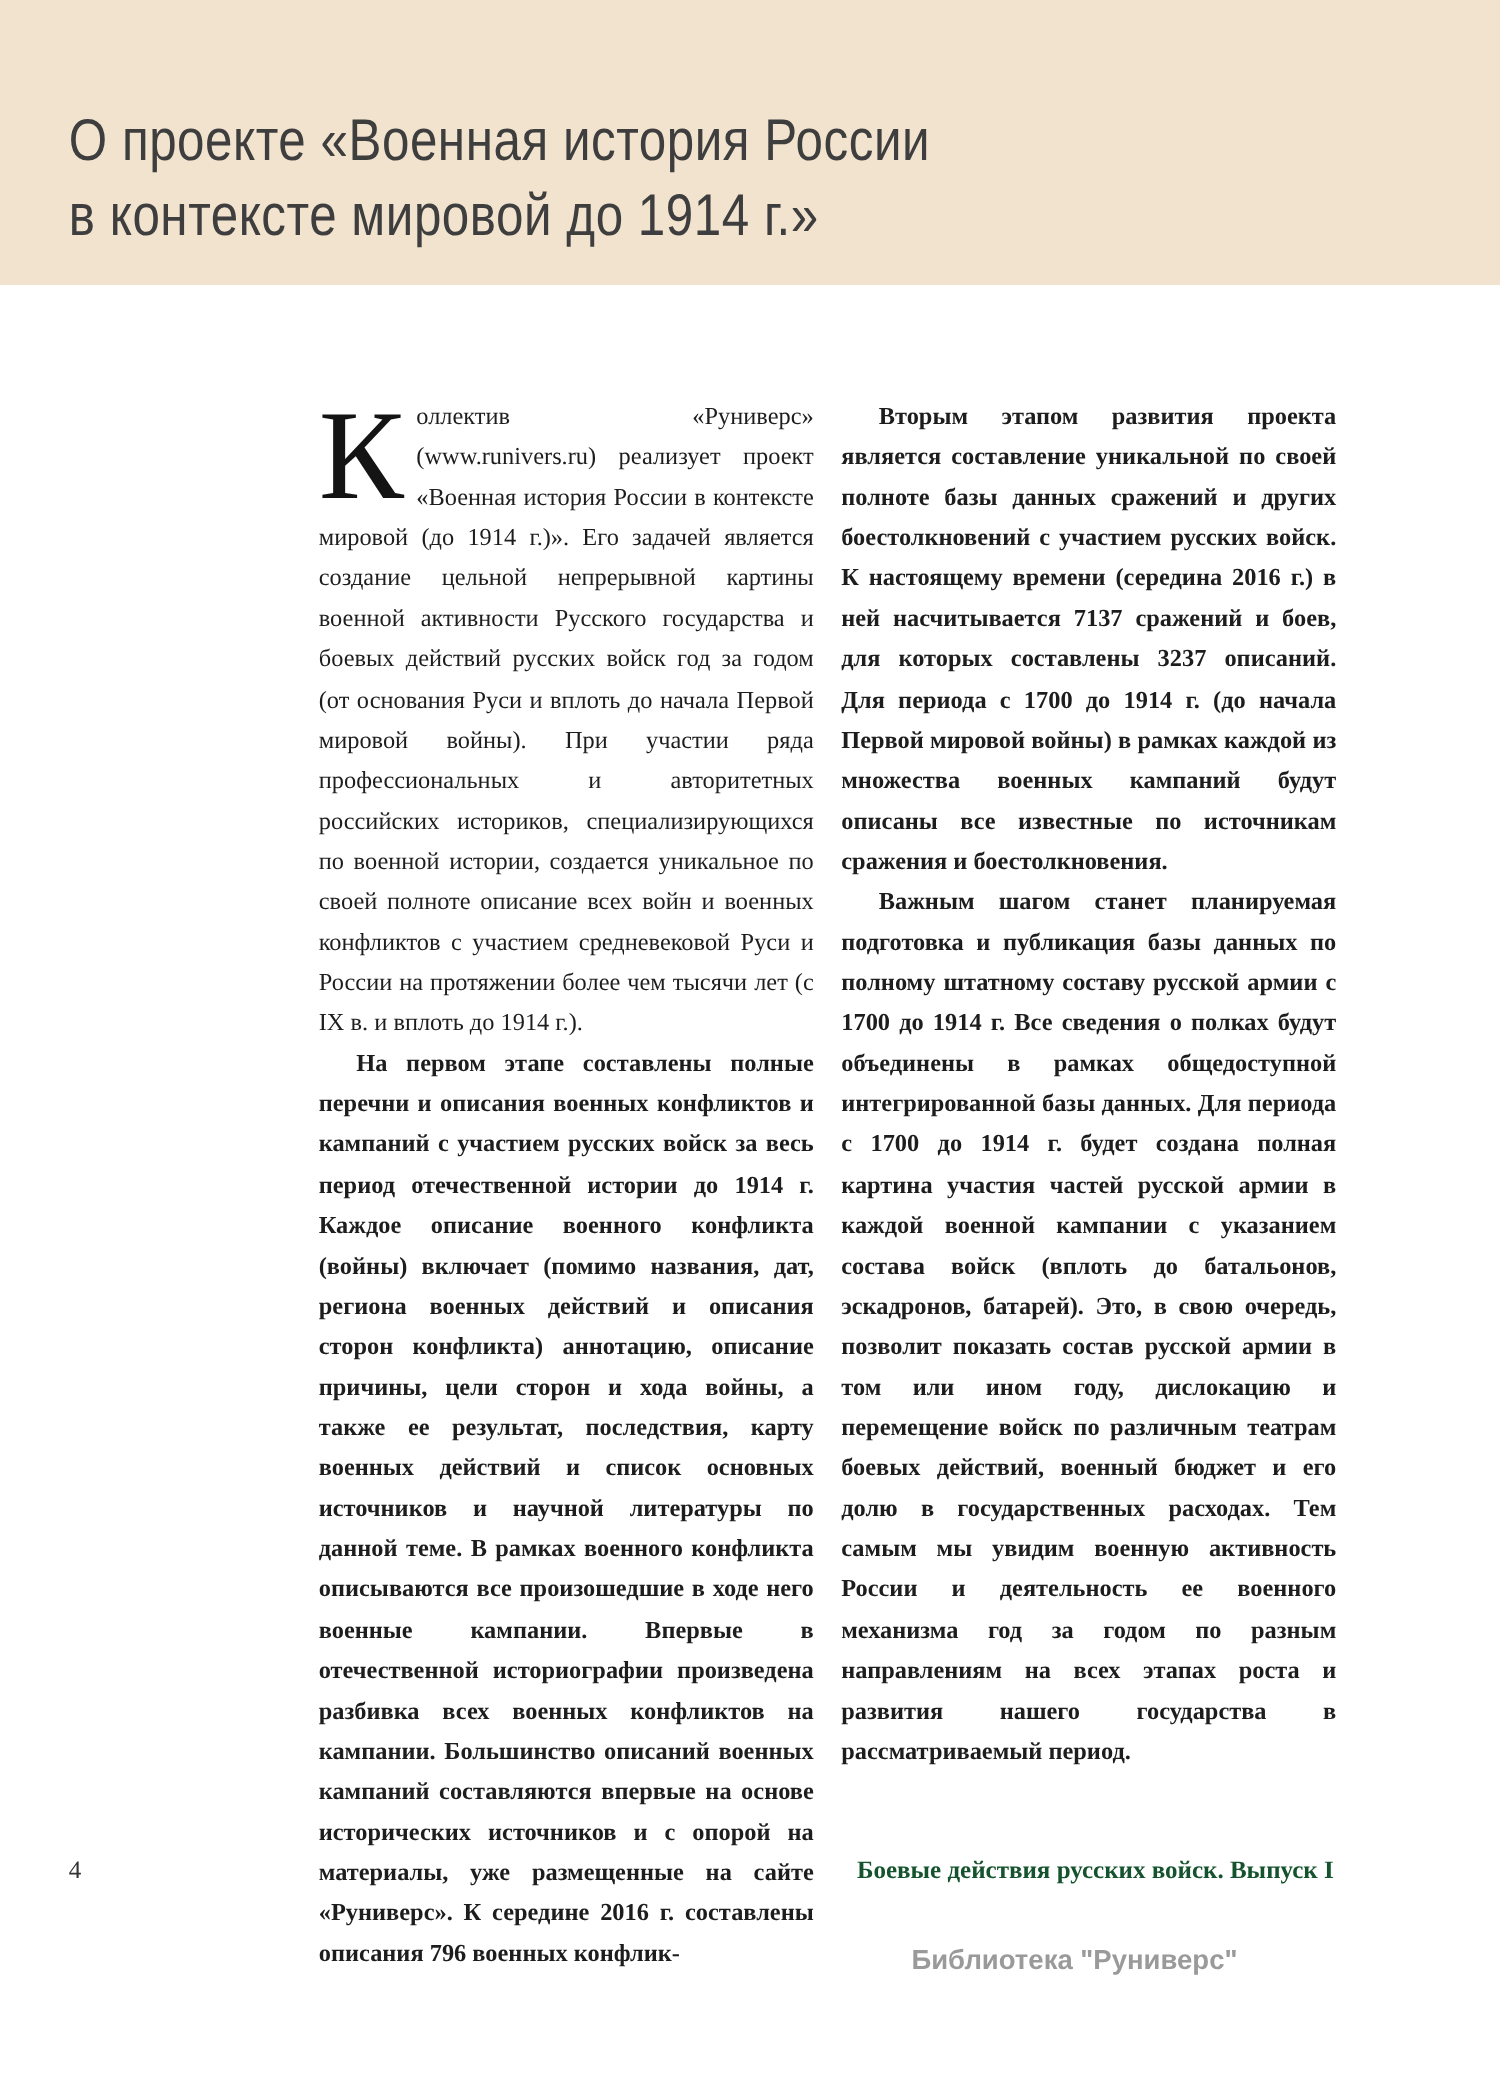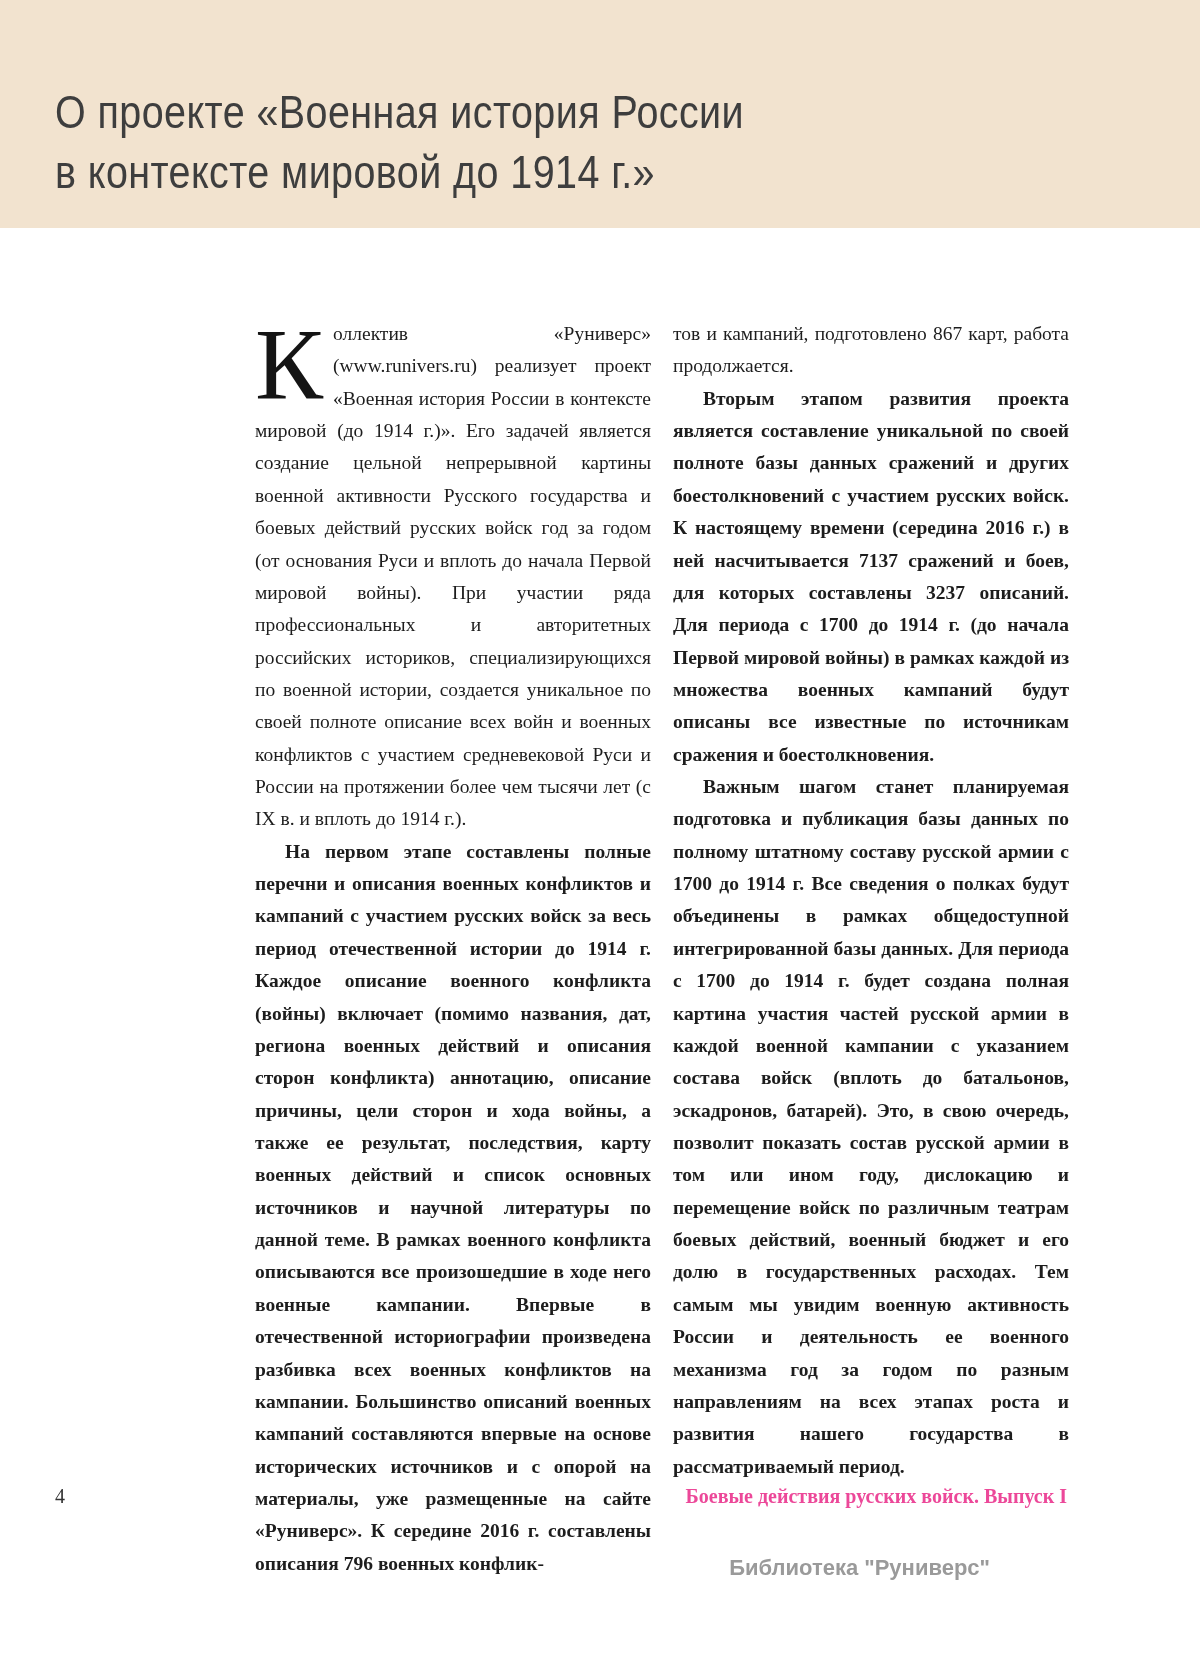--- a/index.html
+++ b/index.html
@@ -74,21 +74,21 @@
     font-size: 20px;
     color: #333333;
   }
   .edition {
     position: absolute;
     right: 133px;
     top: 1485px;
     font-family: "Liberation Serif", serif;
     font-weight: 700;
     font-size: 20px;
-    color: #ec4899;
+    color: #14532d;
   }
   .watermark {
     position: absolute;
     right: 210px;
     top: 1555px;
     font-family: "Liberation Sans", sans-serif;
     font-weight: 700;
     font-size: 22px;
     color: #9a9a9a;
   }
@@ -107,21 +107,20 @@
 
   <main class="content">
     <div class="col col-left">
       <p class="para first-para">
         <span class="dropcap">К</span><span>оллектив «Руниверс» (www.runivers.ru) реализует проект «Военная история России в контексте мировой (до 1914 г.)». Его задачей является создание цельной непрерывной картины военной активности Русского государства и боевых действий русских войск год за годом (от основания Руси и вплоть до начала Первой мировой войны). При участии ряда профессиональных и авторитетных российских историков, специализирующихся по военной истории, создается уникальное по своей полноте описание всех войн и военных конфликтов с участием средневековой Руси и России на протяжении более чем тысячи лет (с IX в. и вплоть до 1914 г.).</span>
       </p>
       <p class="para indent">На первом этапе составлены полные перечни и описания военных конфликтов и кампаний с участием русских войск за весь период отечественной истории до 1914 г. Каждое описание военного конфликта (войны) включает (помимо названия, дат, региона военных действий и описания сторон конфликта) аннотацию, описание причины, цели сторон и хода войны, а также ее результат, последствия, карту военных действий и список основных источников и научной литературы по данной теме. В рамках военного конфликта описываются все произошедшие в ходе него военные кампании. Впервые в отечественной историографии произведена разбивка всех военных конфликтов на кампании. Большинство описаний военных кампаний составляются впервые на основе исторических источников и с опорой на материалы, уже размещенные на сайте «Руниверс». К середине 2016 г. составлены описания 796 военных конфлик-</p>
     </div>
 
     <div class="col col-right">
-      <p class="para">тов и кампаний, подготовлено 867 карт, работа продолжается.</p>
       <p class="para indent">Вторым этапом развития проекта является составление уникальной по своей полноте базы данных сражений и других боестолкновений с участием русских войск. К настоящему времени (середина 2016 г.) в ней насчитывается 7137 сражений и боев, для которых составлены 3237 описаний. Для периода с 1700 до 1914 г. (до начала Первой мировой войны) в рамках каждой из множества военных кампаний будут описаны все известные по источникам сражения и боестолкновения.</p>
       <p class="para indent">Важным шагом станет планируемая подготовка и публикация базы данных по полному штатному составу русской армии с 1700 до 1914 г. Все сведения о полках будут объединены в рамках общедоступной интегрированной базы данных. Для периода с 1700 до 1914 г. будет создана полная картина участия частей русской армии в каждой военной кампании с указанием состава войск (вплоть до батальонов, эскадронов, батарей). Это, в свою очередь, позволит показать состав русской армии в том или ином году, дислокацию и перемещение войск по различным театрам боевых действий, военный бюджет и его долю в государственных расходах. Тем самым мы увидим военную активность России и деятельность ее военного механизма год за годом по разным направлениям на всех этапах роста и развития нашего государства в рассматриваемый период.</p>
     </div>
   </main>
 
   <span class="page-number">4</span>
 
   <span class="edition">Боевые действия русских войск. Выпуск I</span>
 
   <div class="watermark">Библиотека "Руниверс"</div>

